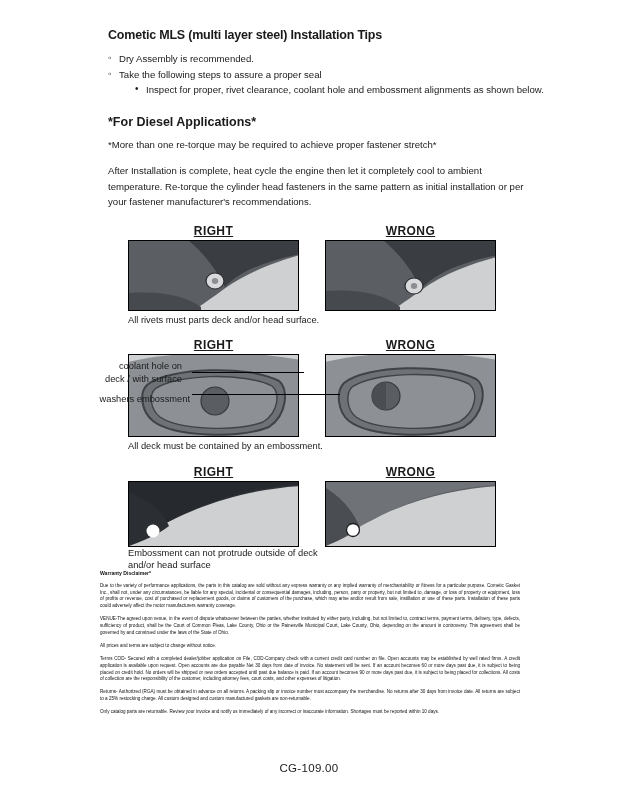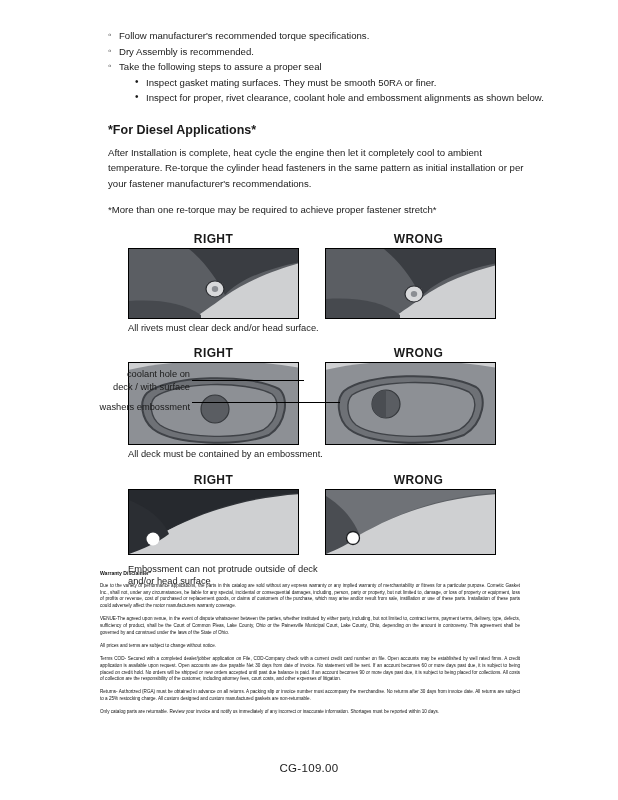--- a/index.html
+++ b/index.html
@@ -77,22 +77,23 @@
   }
 
   
   .figures {
     margin: 14px 0 0 0;
     padding-left: 88px;
   }
   .fig-block { position: relative; }
   .fig-labels {
     display: flex;
-    gap: 34px;
+    gap: 26px;
     margin-bottom: 2px;
+    text-decoration: underline;
   }
   .fig-labels span {
     width: 171px;
     text-align: center;
     font-size: 12px;
     font-weight: bold;
     letter-spacing: 0.4px;
   }
   .fig-row {
     display: flex;
@@ -106,33 +107,33 @@
     position: relative;
     overflow: hidden;
   }
   .fig.tall { height: 83px; }
   .fig.short { height: 66px; }
   .caption {
     font-size: 9.3px;
     margin: 3px 0 0 0;
     line-height: 1.35;
   }
-  .caption.two { margin-top: 8px; }
+  .caption.two { margin-top: 0; }
 
   
   .callouts {
     position: absolute;
     left: -88px;
     top: 22px;
     width: 150px;
     text-align: right;
     font-size: 9.3px;
     line-height: 1.35;
   }
-  .callout-1 { position: absolute; right: 0; top: 0; width: 140px; }
+  .callout-1 { position: absolute; right: 8px; top: 0; width: 140px; }
   .callout-2 { position: absolute; right: 0; top: 33px; width: 140px; }
   .lead {
     position: absolute;
     height: 1px;
     background: #000;
   }
 
   
   .warranty {
     position: absolute;
@@ -159,36 +160,35 @@
     text-align: center;
     font-size: 11.5px;
     letter-spacing: 0.3px;
   }
 </style>
 </head>
 <body>
 
 <div class="page">
 
+  <h1 class="title">Cometic MLS (multi layer steel) Installation Tips</h1>
 
   <ul class="bullets">
-    <li>Follow manufacturer's recommended torque specifications.</li>
     <li>Dry Assembly is recommended.</li>
     <li>
       <span>Take the following steps to assure a proper seal</span>
       <ul class="sub">
-        <li>Inspect gasket mating surfaces.  They must be smooth 50RA or finer.</li>
         <li>Inspect for proper, rivet clearance, coolant hole and embossment alignments as shown below.</li>
       </ul>
     </li>
   </ul>
 
   <h2 class="subhead">*For Diesel Applications*</h2>
+  <p class="body">*More than one re-torque may be required to achieve proper fastener stretch*</p>
   <p class="body">After Installation is complete, heat cycle the engine then let it completely cool to ambient temperature. Re-torque the cylinder head fasteners in the same pattern as initial installation or per your fastener manufacturer's recommendations.</p>
-  <p class="body">*More than one re-torque may be required to achieve proper fastener stretch*</p>
 
   <div class="figures">
 
     <div class="fig-block">
       <div class="fig-labels">
         <span>RIGHT</span>
         <span>WRONG</span>
       </div>
       <div class="fig-row">
         <div class="fig">
@@ -205,21 +205,21 @@
           <svg width="171" height="71" viewBox="0 0 171 71">
             <rect x="0" y="0" width="171" height="71" fill="#cfd0d2"></rect>
             <path d="M0,0 L171,0 L171,16 C148,22 118,32 94,50 C80,60 70,67 63,71 L0,71 Z" fill="#5b5e63"></path>
             <path d="M95,48 C110,31 140,20 171,14 L171,0 L58,0 C74,13 87,31 95,48 Z" fill="#3a3d42"></path>
             <ellipse cx="88" cy="45" rx="9" ry="8" fill="#d8d9db" stroke="#2a2c30" stroke-width="1.2"></ellipse>
             <ellipse cx="88" cy="45" rx="3.2" ry="3" fill="#8b8e93"></ellipse>
             <path d="M0,50 C32,48 58,53 74,66 L74,71 L0,71 Z" fill="#46494e"></path>
           </svg>
         </div>
       </div>
-      <p class="caption">All rivets must clear deck and/or head surface.</p>
+      <p class="caption">All rivets must parts deck and/or head surface.</p>
     </div>
 
     <div class="fig-block" style="margin-top:12px;">
       <div class="fig-labels">
         <span>RIGHT</span>
         <span>WRONG</span>
       </div>
       <div class="fig-row">
         <div class="fig tall">
           <svg width="171" height="83" viewBox="0 0 171 83">

